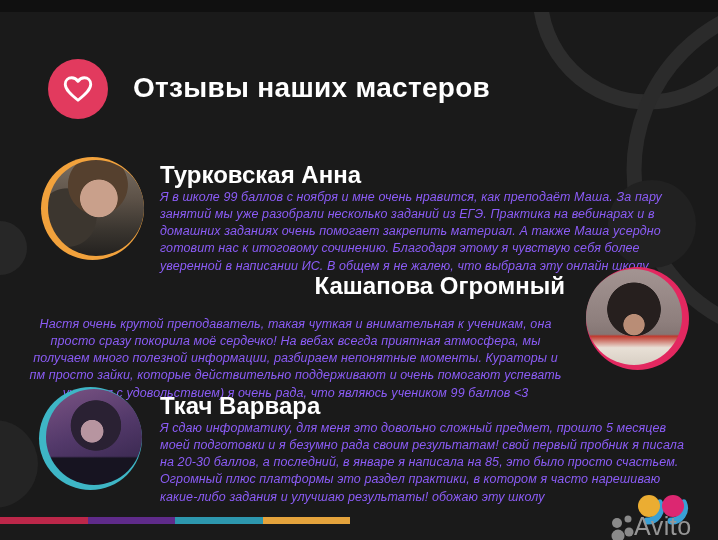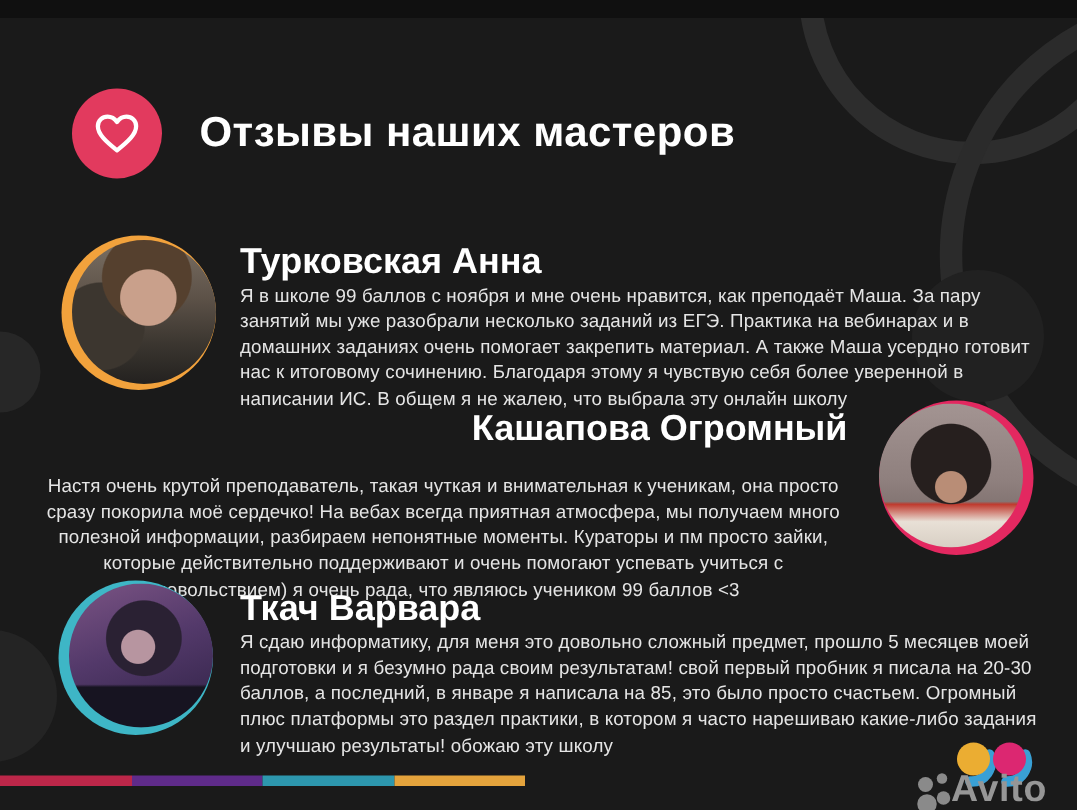--- a/index.html
+++ b/index.html
@@ -47,41 +47,41 @@
     background:
       radial-gradient(circle at 48% 44%, #b795a0 0 15%, rgba(0,0,0,0) 16%),
       radial-gradient(circle at 52% 38%, #2a2133 0 32%, rgba(0,0,0,0) 33%),
       linear-gradient(180deg, rgba(0,0,0,0) 70%, #171421 72%),
       linear-gradient(160deg,#7b5484 0%, #53396a 45%, #2e2144 100%);
   }
 
   
   .review-name{position:absolute; font-size:24px; font-weight:700; color:#ffffff;}
   .review-text{
-    position:absolute; font-size:12.5px; color:#e5e5e5;
+    position:absolute; font-size:12.5px; font-style:italic; color:#8b5cf6;
     line-height:1.37; letter-spacing:.1px;
   }
   .n1{left:160px; top:149px;}
   .t1{left:160px; top:177px; width:533px; text-align:left;}
   .n2{left:25px;  top:260px; width:540px; text-align:right;}
   .t2{left:25px;  top:304px; width:541px; text-align:center;}
   .n3{left:160px; top:380px;}
   .t3{left:160px; top:408px; width:534px; text-align:left;}
 
   
   .footer-bar{
     position:absolute; left:0; top:505px; width:350px; height:7px;
     display:flex;
   }
   .bottom-strip{position:absolute; left:0; top:534px; width:718px; height:6px; background:#262626;}
 
   .watermark{position:absolute; left:608px; top:480px; width:110px; height:58px; opacity:.97;}
   .watermark .wordmark{
     position:absolute; left:26px; top:20px;
-    font-size:25px; font-weight:700; color:#9a9a9a; letter-spacing:.5px;
+    font-size:25px; font-weight:400; color:#9a9a9a; letter-spacing:.5px;
   }
 </style>
 </head>
 <body>
 
 <div class="slide" style="background: rgb(26, 26, 26);">
 
   <svg class="decor" width="718" height="540" viewBox="0 0 718 540" aria-hidden="true">
     <circle cx="648" cy="-18" r="108" fill="none" stroke="#2d2d2d" stroke-width="15"></circle>
     <circle cx="802" cy="158" r="168" fill="none" stroke="#2b2b2b" stroke-width="15"></circle>

